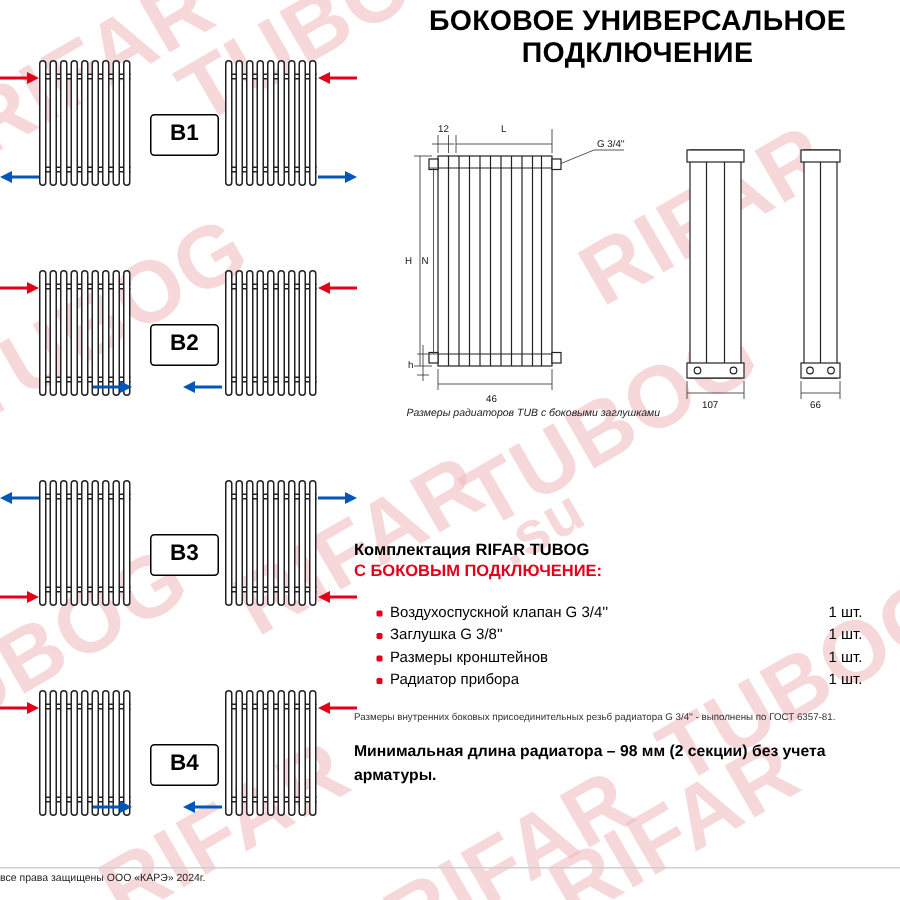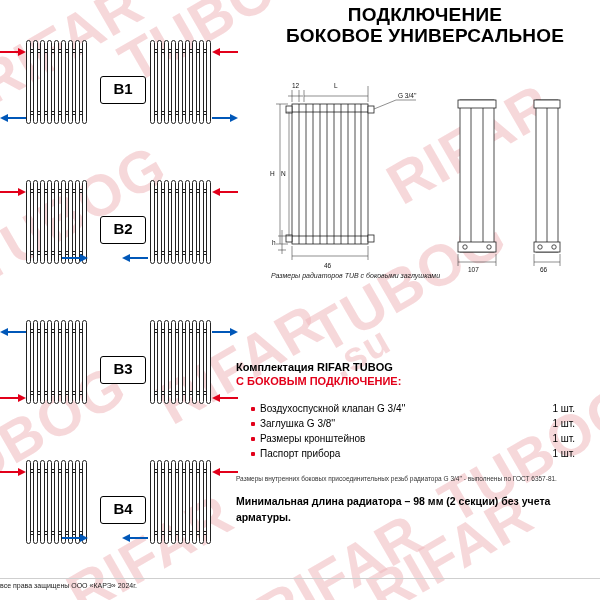--- a/index.html
+++ b/index.html
@@ -111,22 +111,22 @@
     <div class="wm" style="left: 330px; top: 330px; font-size: 40px; color: rgb(240, 185, 189); transform: rotate(-30deg);">.su</div>
     <div class="wm" style="left: 380px; top: 110px; font-size: 58px; color: rgb(240, 185, 189); transform: rotate(-30deg);">RIFAR</div>
     <div class="wm" style="left: 430px; top: 420px; font-size: 58px; color: rgb(240, 185, 189); transform: rotate(-30deg);">TUBOG</div>
     <div class="wm" style="left: 60px; top: 520px; font-size: 58px; color: rgb(240, 185, 189); transform: rotate(-30deg);">RIFAR</div>
     <div class="wm" style="left: -80px; top: 400px; font-size: 58px; color: rgb(240, 185, 189); transform: rotate(-30deg);">TUBOG</div>
     <div class="wm" style="left: 250px; top: 540px; font-size: 58px; color: rgb(240, 185, 189); transform: rotate(-30deg);">RIFAR</div>
   </div>
 
 <div class="header">
   <div class="header-title">
+    <div>БОКОВОЕ УНИВЕРСАЛЬНОЕ</div>
     <div>ПОДКЛЮЧЕНИЕ</div>
-    <div>БОКОВОЕ УНИВЕРСАЛЬНОЕ</div>
   </div>
 </div>
 
 <div class="schemes">
 
   <div class="scheme" style="top:0px;">
 
     <div class="rad" style="left:26px;top:6px;">
       <div class="hbar top"></div>
         <div class="hbar bot"></div>
@@ -425,21 +425,21 @@
     </li>
     <li>
       <span>Заглушка G 3/8''</span>
       <span class="qty">1 шт.</span>
     </li>
     <li>
       <span>Размеры кронштейнов</span>
       <span class="qty">1 шт.</span>
     </li>
     <li>
-      <span>Паспорт прибора</span>
+      <span>Радиатор прибора</span>
       <span class="qty">1 шт.</span>
     </li>
   </ul>
 
   <div class="tb-note">Размеры внутренних боковых присоединительных резьб радиатора G 3/4'' - выполнены по ГОСТ 6357-81.</div>
   <div class="tb-para last">Минимальная длина радиатора – 98 мм (2 секции) без учета арматуры.</div>
 </div>
 
 <div class="footer">
   <div class="hr"></div>

